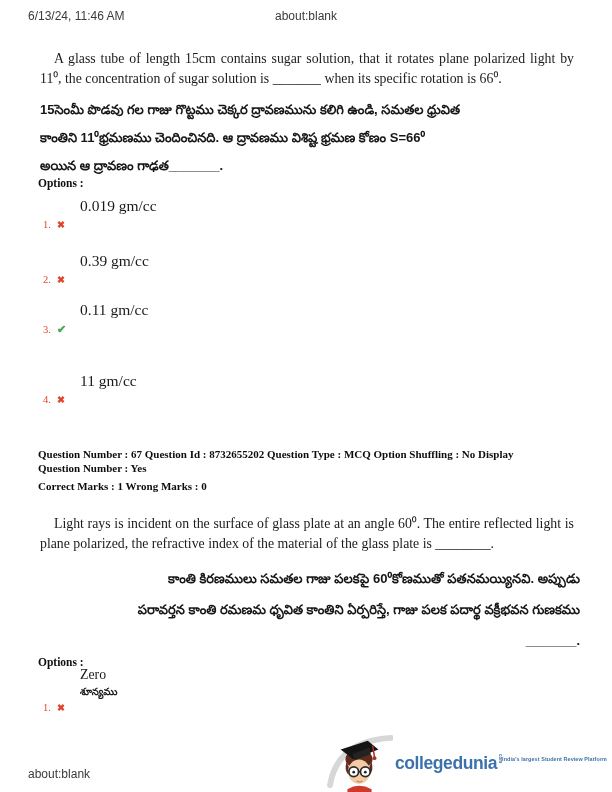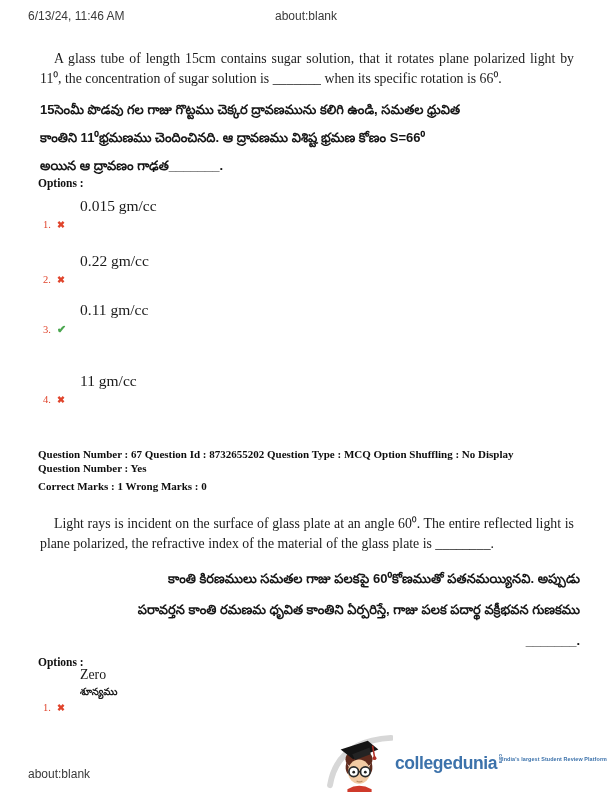--- a/index.html
+++ b/index.html
@@ -87,28 +87,28 @@
 <p class="q-en" id="q1-en">A glass tube of length 15cm contains sugar solution, that it rotates plane polarized light by 11⁰, the concentration of sugar solution is _______ when its specific rotation is 66⁰.</p>
 <div class="q-te" id="q1-te">
   <div>15సెంమీ పొడవు గల గాజు గొట్టము చెక్కర ద్రావణమును కలిగి ఉండి, సమతల ధ్రువిత</div>
   <div>కాంతిని 11⁰భ్రమణము చెందించినది. ఆ ద్రావణము విశిష్ట భ్రమణ కోణం S=66⁰</div>
   <div>అయిన ఆ ద్రావణం  గాఢత_______.</div>
 </div>
 
 <div class="options-label" id="options-label-1">Options :</div>
 
 <div class="option" id="q1-opt1">
-  <div class="option-value">0.015 gm/cc</div>
+  <div class="option-value">0.019 gm/cc</div>
   <div class="option-marker">
     <span class="num">1.</span><span class="mark wrong">✖</span>
   </div>
 </div>
 
 <div class="option" id="q1-opt2">
-  <div class="option-value">0.22 gm/cc</div>
+  <div class="option-value">0.39 gm/cc</div>
   <div class="option-marker">
     <span class="num">2.</span><span class="mark wrong">✖</span>
   </div>
 </div>
 
 <div class="option" id="q1-opt3">
   <div class="option-value">0.11 gm/cc</div>
   <div class="option-marker">
     <span class="num">3.</span><span class="mark correct">✔</span>
   </div>

